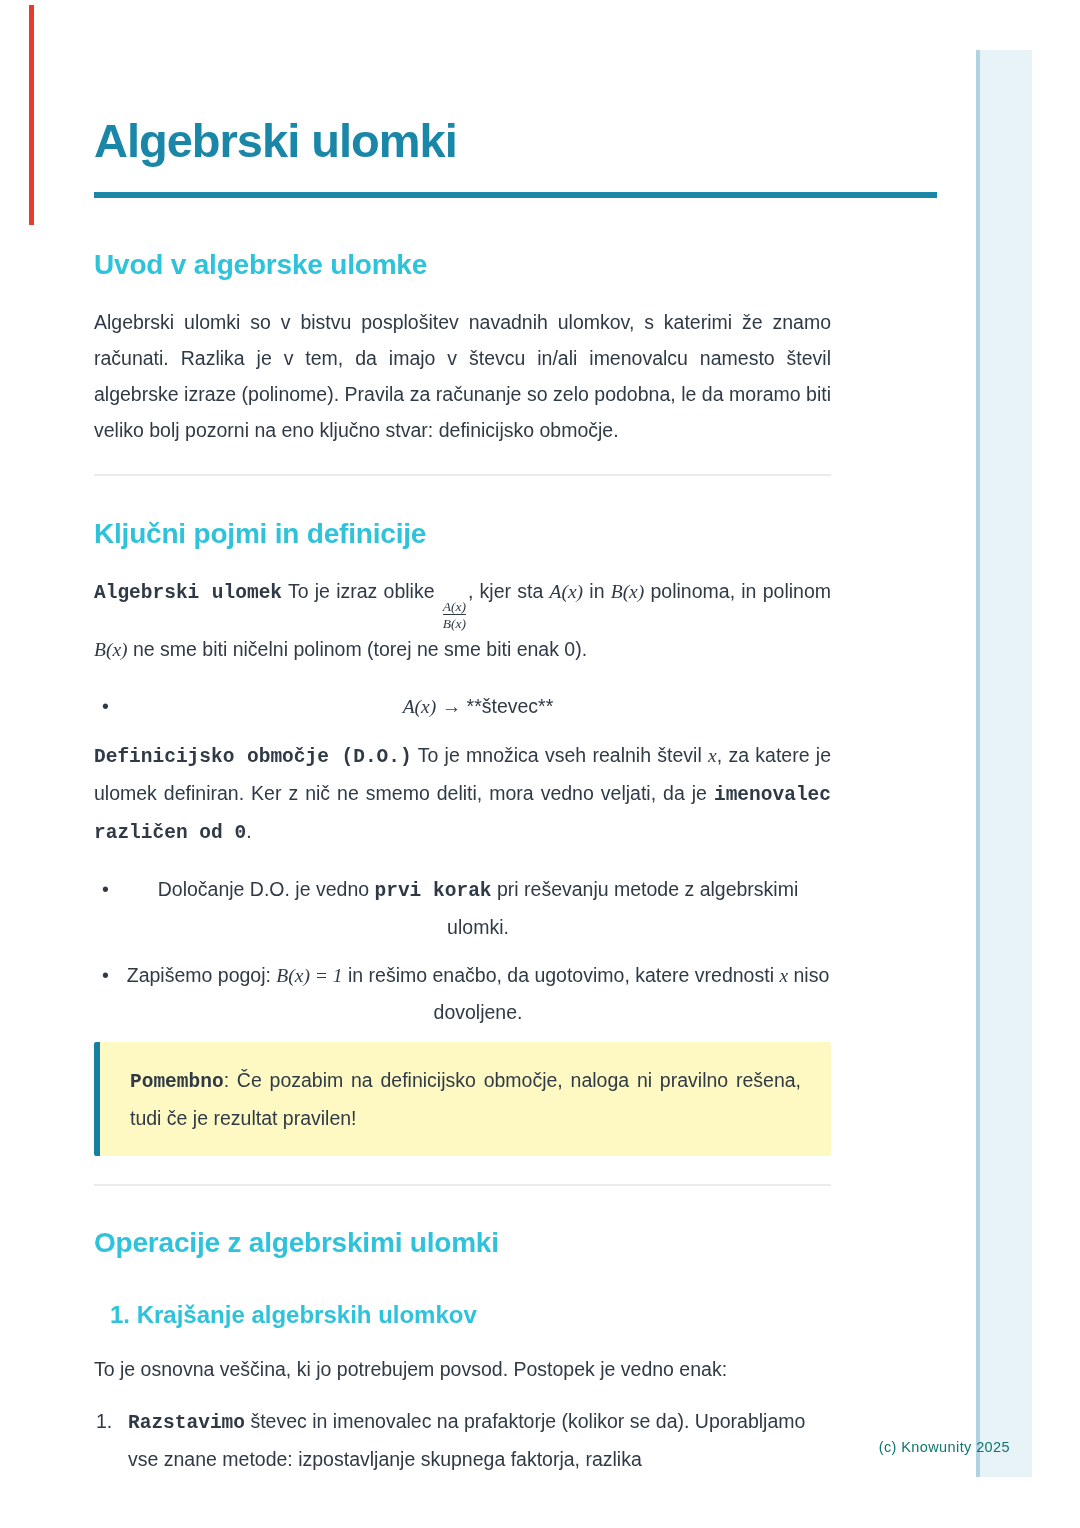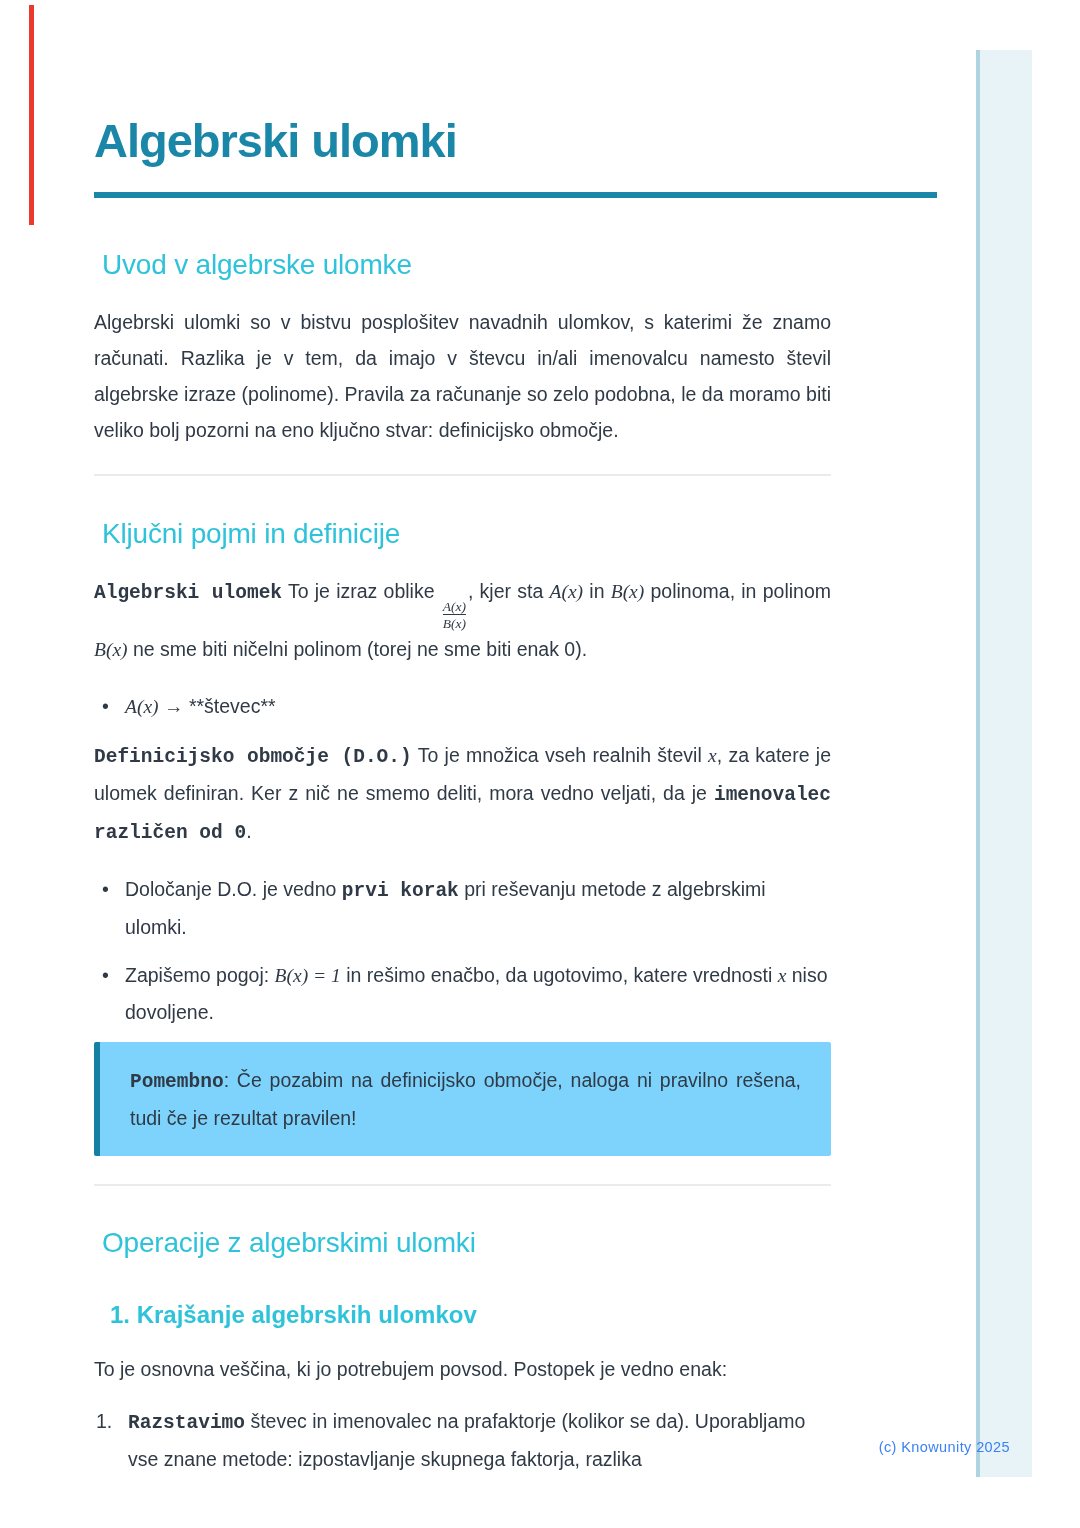--- a/index.html
+++ b/index.html
@@ -4,54 +4,54 @@
 <style>
   html, body { margin:0; padding:0; }
   body {
     width:1080px; height:1528px; background:#ffffff; position:relative; overflow:hidden;
     font-family:"Liberation Sans", sans-serif; color:#2f3a46;
     -webkit-font-smoothing:antialiased;
   }
   .red-accent { position:absolute; left:29px; top:5px; width:5px; height:220px; background:#ea3a2d; }
   .right-stripe { position:absolute; left:976px; top:50px; width:52px; height:1427px;
     background:#e8f3f8; border-left:4px solid #b0d3e1; z-index:1; }
-  .watermark { position:absolute; top:1439px; right:70px; font-size:14.5px; color:#3b82f6;
+  .watermark { position:absolute; top:1439px; right:70px; font-size:14.5px; color:#0f766e;
     letter-spacing:0.4px; z-index:2; }
 
   .content { position:absolute; left:94px; top:16px; width:737px; z-index:0; }
 
   h1.title { margin:98px 0 0 0; font-size:47px; line-height:54px; font-weight:800;
     letter-spacing:-1px; color:#1a87a8; }
   .title-rule { margin-top:24px; width:843px; height:6px; background:#1a87a8; }
 
-  h2 { margin:8px; font-size:28px; line-height:34px; font-weight:400; color:#2ec3da; letter-spacing:-0.2px; }
+  h2 { margin:0; font-size:28px; line-height:34px; font-weight:700; color:#2ec3da; letter-spacing:-0.2px; }
   .h2-intro { margin-top:50px; }
   .h2-key   { margin-top:41px; }
   .h2-ops   { margin-top:40px; }
   h3 { margin:41px 0 0 16px; font-size:24px; line-height:28px; font-weight:700; color:#2ec3da; }
 
   p.body { margin:22px 0 0 0; font-size:19.5px; line-height:36px; text-align:justify; }
   p.tight { margin-top:6px; }
   b { font-weight:700;font-family:Liberation Mono, monospace; }
 
   hr.divider { border:none; border-top:2px solid #e9ebec; margin:26px 0 0 0; width:737px; height:0; }
   hr.divider2 { margin-top:28px; }
 
   .math { font-family:"Liberation Serif", serif; font-style:italic; }
   .frac { display:inline-flex; flex-direction:column; align-items:center; vertical-align:-13px;
     font-size:13.5px; line-height:15px; font-family:"Liberation Serif", serif; font-style:italic;
     margin:0 2px; }
   .frac .fden { border-top:1.4px solid #2f3a46; padding-top:1px; }
 
   ul.bullets { list-style:none; margin:20px 0 0 0; padding:0; }
   ul.bullets li { position:relative; padding-left:31px; margin-bottom:12px;
-    font-size:19.5px; line-height:36px; }
+    font-size:19.5px; line-height:36px;text-align:center; }
   ul.bullets li::before { content:"\2022"; position:absolute; left:8px; top:0; color:#2f3a46; }
 
-  .callout { margin-top:0; background:#7dd3fc; border-left:6px solid #15809f;
+  .callout { margin-top:0; background:#fef9c3; border-left:6px solid #15809f;
     padding:20px 30px 20px 30px; border-radius:2px; }
   .callout p { margin:0; font-size:19.5px; line-height:36px; text-align:justify; }
 
   ol.steps { list-style:none; margin:16px 0 0 0; padding:0; }
   ol.steps li { position:relative; padding-left:34px; font-size:19.5px; line-height:36px; }
   ol.steps .step-num { position:absolute; left:2px; top:0; }
 </style>
 </head>
 <body>
 

